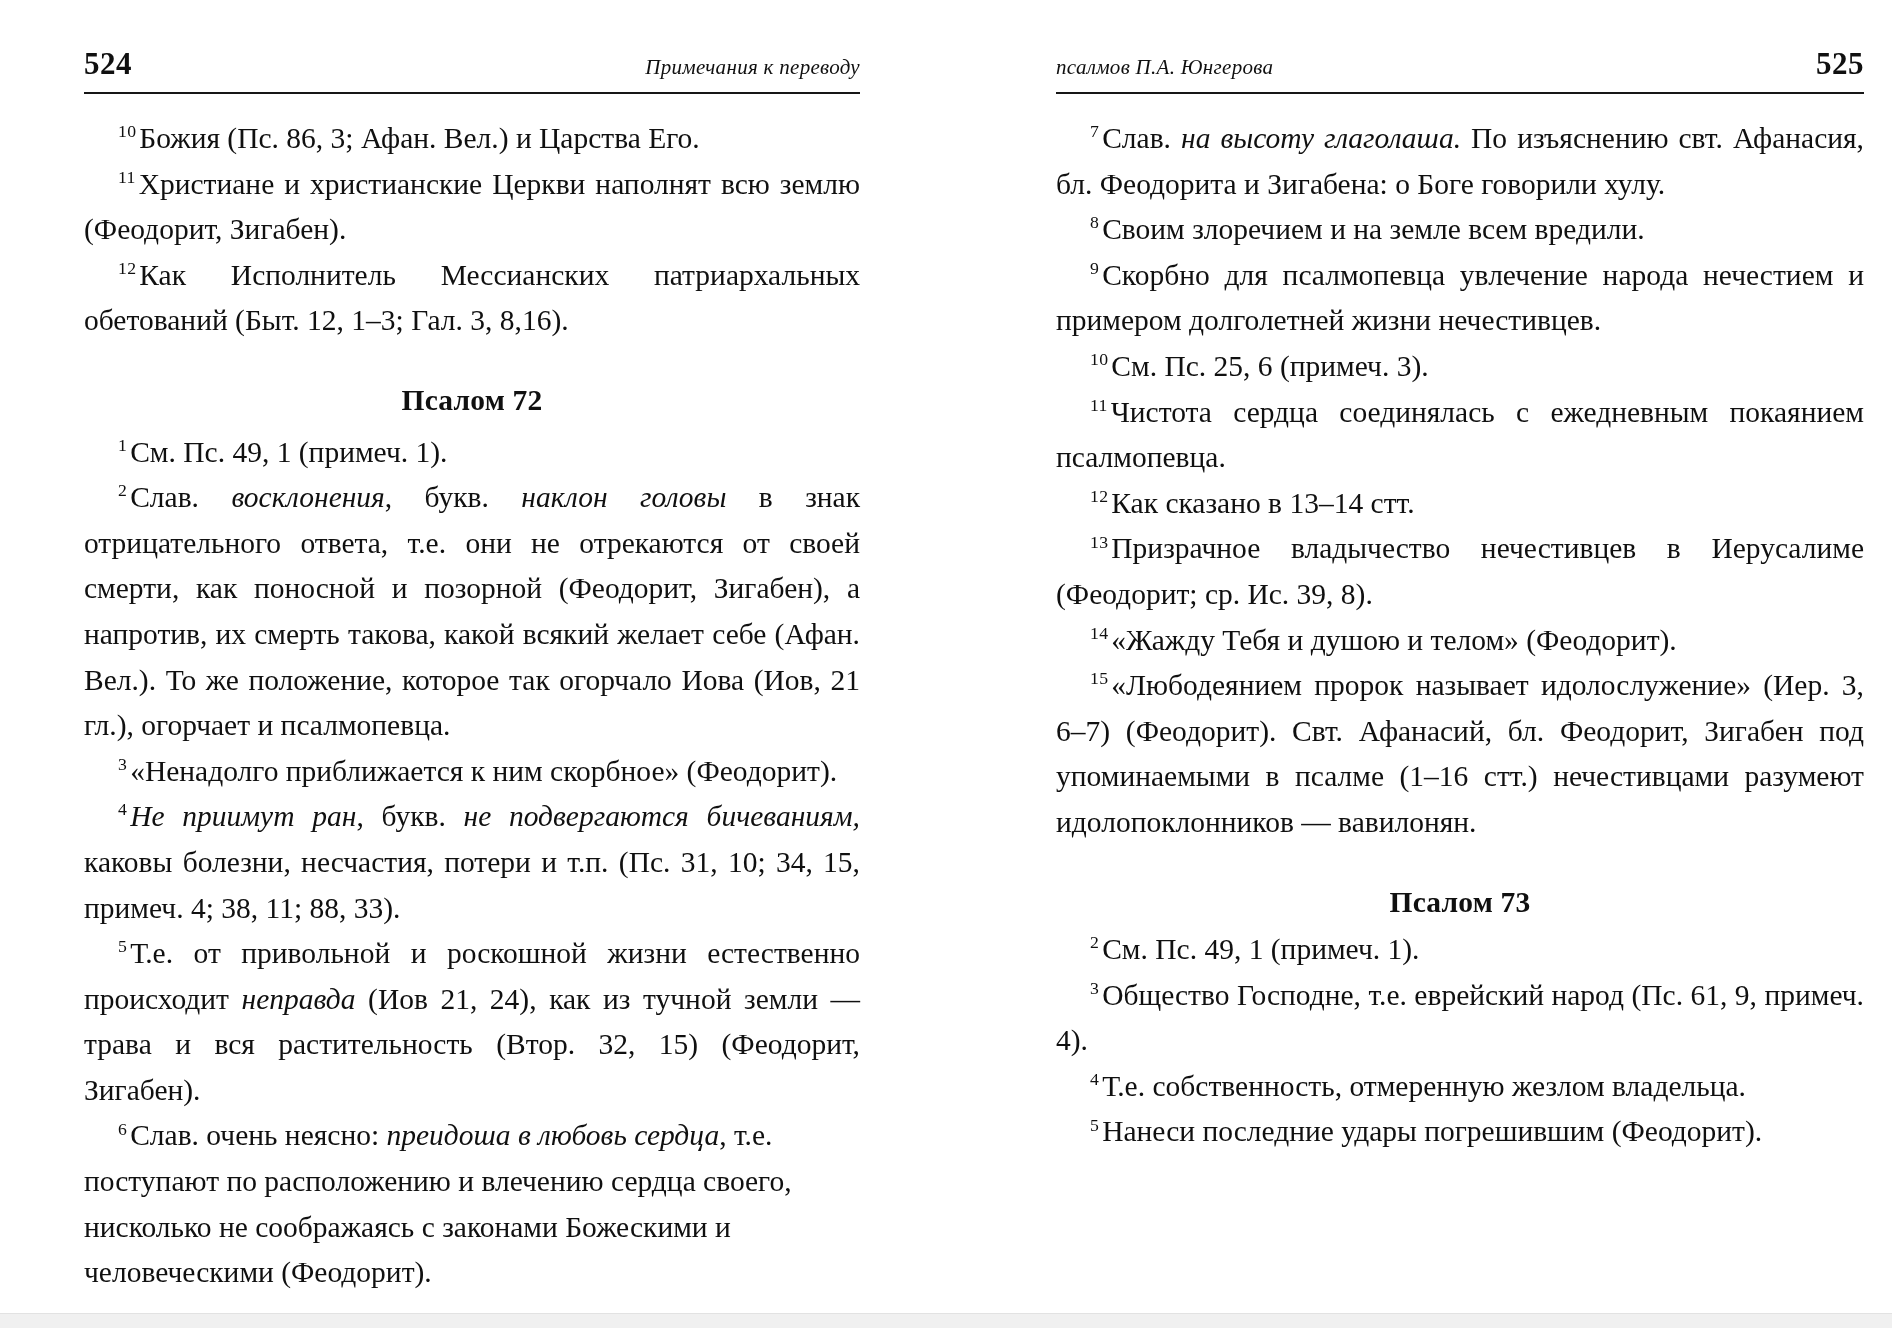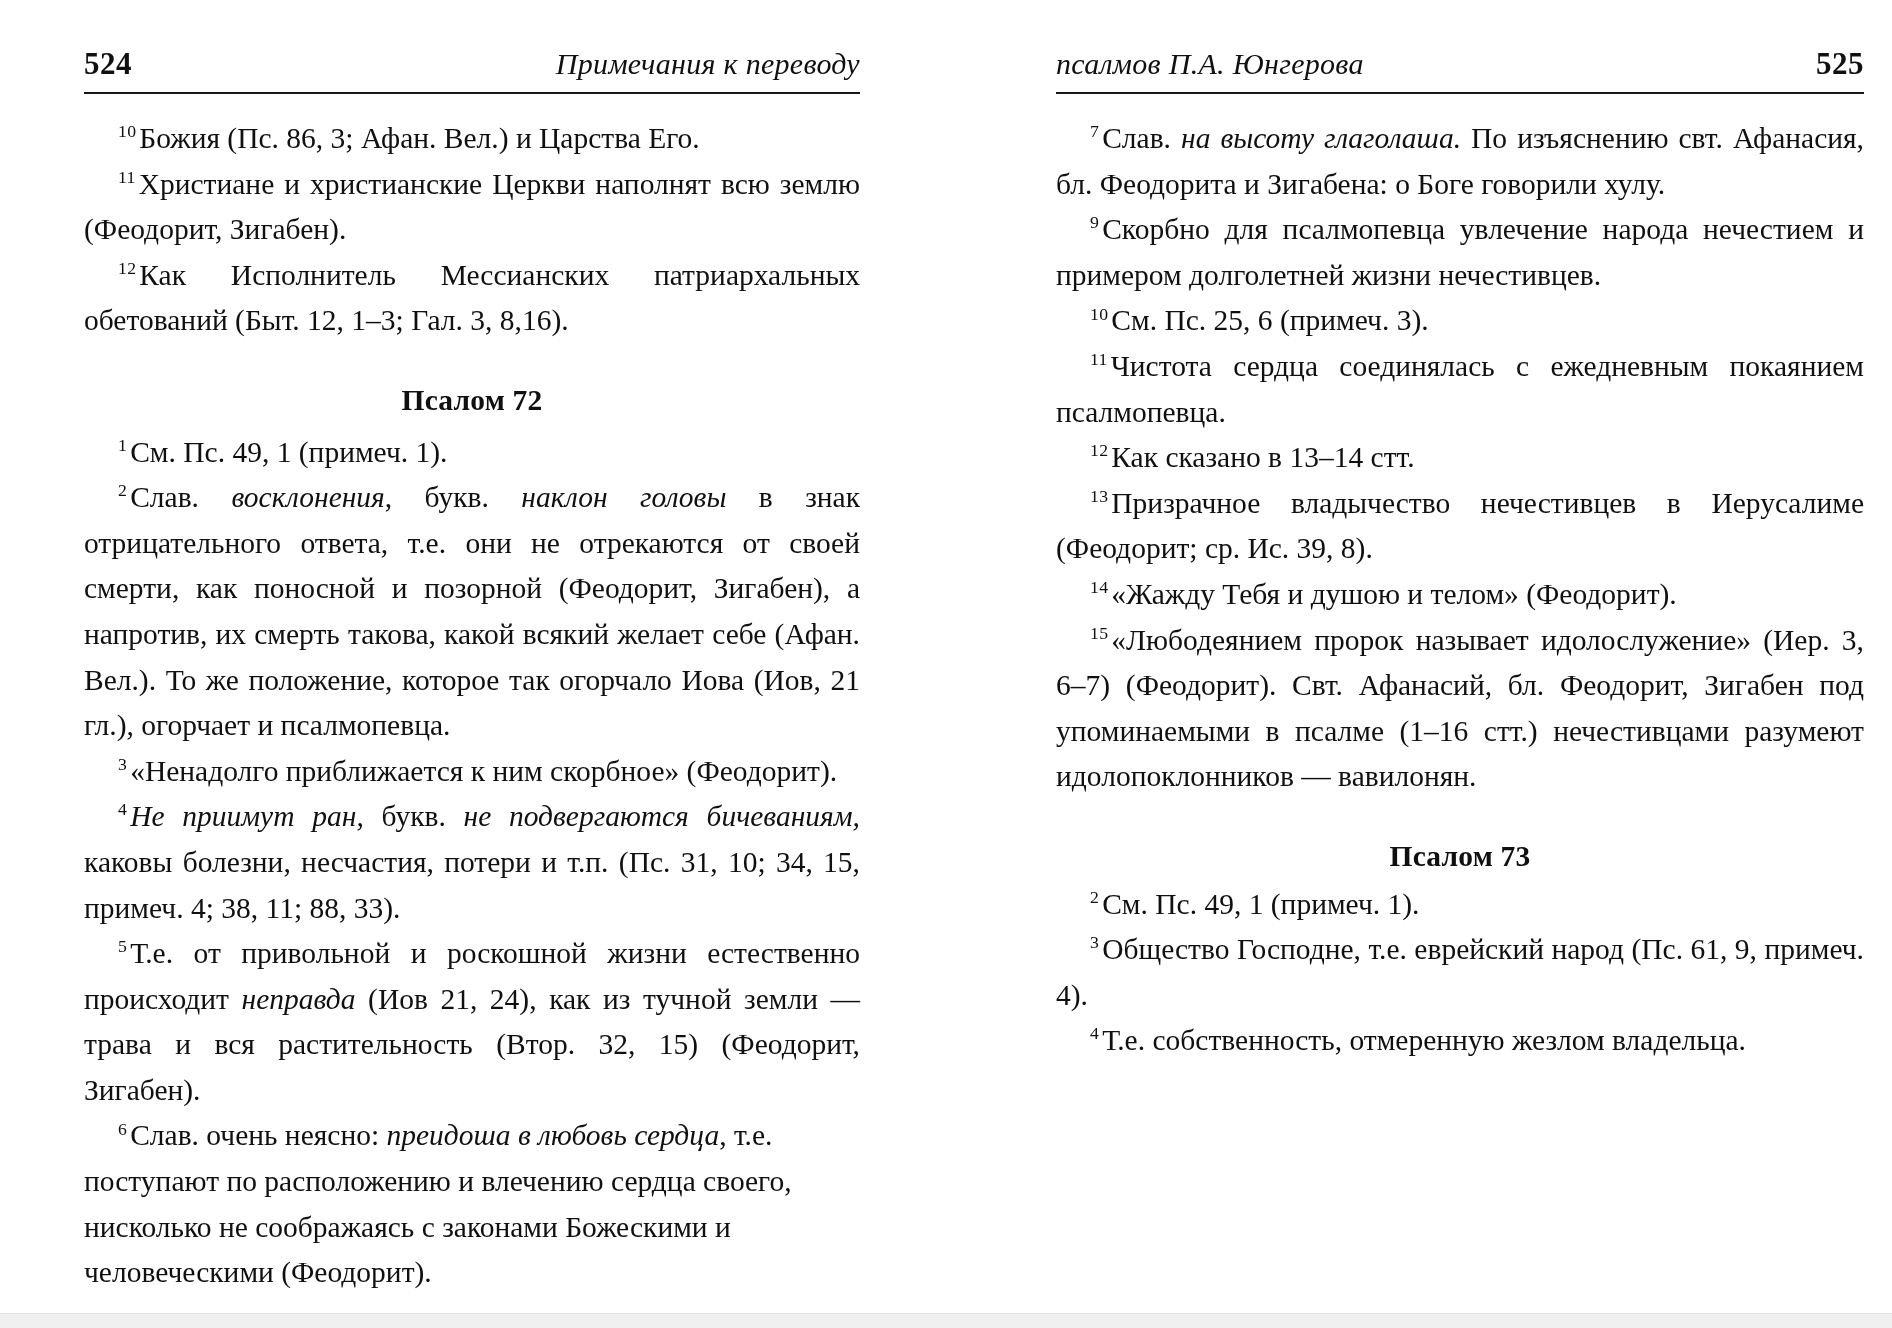--- a/index.html
+++ b/index.html
@@ -57,21 +57,21 @@
     font-size: 30px;
     letter-spacing: 0.2px;
   }
   .runhead .folio {
     font-weight: 700;
     font-size: 31px;
     letter-spacing: 0.5px;
   }
   .runhead .title {
     font-style: italic;
-    font-size: 30px;
+    font-size: 21px;
     white-space: nowrap;
     letter-spacing: 0.3px;
   }
   .runhead.left-head .folio { margin-right: auto; }
   .runhead.right-head .title { margin-right: auto; }
 
   .head-rule {
     border: 0;
     border-top: 2px solid #161616;
     margin: 4px 0 0 0;
@@ -178,20 +178,23 @@
         <span class="folio">525</span>
       </div>
       <hr class="head-rule">
 
       <div class="column">
 
         <p class="note">
           <sup>7</sup><span>Слав. </span><span class="it">на высоту глаголаша.</span><span> По изъяснению свт. Афанасия, бл. Феодорита и Зигабена: о Боге говорили хулу.</span>
         </p>
 
+        <p class="note">
+          <sup>8</sup><span>Своим злоречием и на земле всем вредили.</span>
+        </p>
 
         <p class="note">
           <sup>9</sup><span>Скорбно для псалмопевца увлечение народа нечестием и примером долголетней жизни нечестивцев.</span>
         </p>
 
         <p class="note">
           <sup>10</sup><span>См. Пс. 25, 6 (примеч. 3).</span>
         </p>
 
         <p class="note">
@@ -222,20 +225,23 @@
         </p>
 
         <p class="note">
           <sup>3</sup><span>Общество Господне, т.е. еврейский народ (Пс. 61, 9, примеч. 4).</span>
         </p>
 
         <p class="note">
           <sup>4</sup><span>Т.е. собственность, отмеренную жезлом владельца.</span>
         </p>
 
+        <p class="note">
+          <sup>5</sup><span>Нанеси последние удары погрешившим (Феодорит).</span>
+        </p>
 
       </div>
     </div>
 
   </div>
 
   <div class="scan-edge"></div>
 </div>
 
 </body></html>

